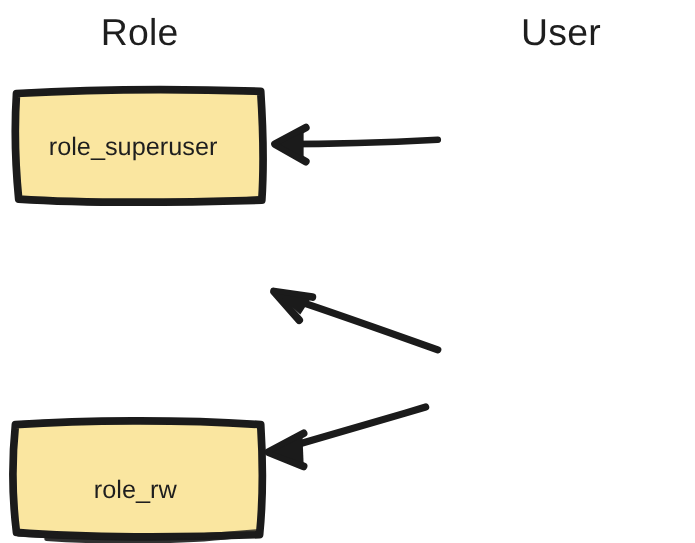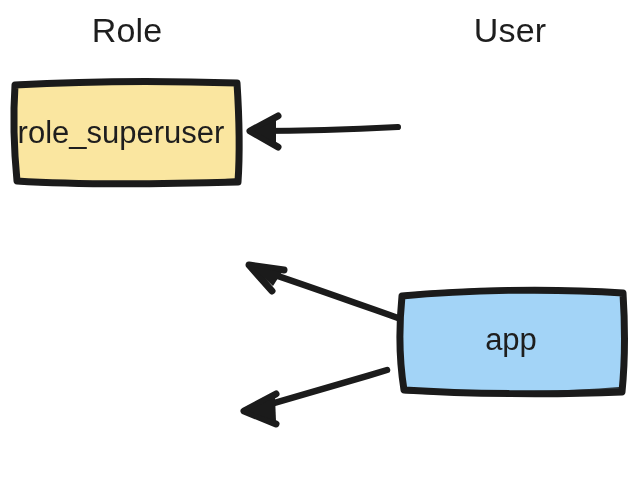--- a/index.html
+++ b/index.html
@@ -40,21 +40,21 @@
   }
   .node-label {
     position: absolute;
     left: 0;
     top: 0;
     width: 100%;
     height: 100%;
     display: flex;
     align-items: center;
     justify-content: center;
-    font-size: 31px;
+    font-size: 23px;
     color: #1e1e1e;
     white-space: nowrap;
     user-select: none;
     pointer-events: none;
   }
 
   
   #node-role-superuser { left: 8px;   top: 74px;  width: 238px; height: 116px; }
   #node-role-migration { left: 6px;   top: 224px; width: 240px; height: 118px; }
   #node-role-rw        { left: 4px;   top: 376px; width: 240px; height: 118px; }
@@ -88,30 +88,31 @@
   <div class="node" id="node-role-superuser">
     <svg width="238" height="116" viewBox="0 0 238 116">
       <path d="M7,11 C60,8 140,6 229,9 C231,40 232,78 230,108 C160,110 70,111 9,107 C6,76 5,42 7,11 Z" fill="#fae6a0" stroke="#1b1b1b" stroke-width="7" stroke-linejoin="round" stroke-linecap="round"></path>
       <path d="M8,10 C70,7 150,6 228,10" fill="none" stroke="#1b1b1b" stroke-width="4" stroke-linecap="round" opacity="0.85"></path>
       <path d="M11,108 C80,112 165,112 229,106" fill="none" stroke="#1b1b1b" stroke-width="4" stroke-linecap="round" opacity="0.8"></path>
     </svg>
     <div class="node-label">role_superuser</div>
   </div>
 
 
+  <div class="node" id="node-role-rw">
+    <svg width="240" height="118" viewBox="0 0 240 118">
+      <path d="M10,10 C72,6 158,5 233,10 C235,42 235,80 232,110 C160,113 74,113 11,108 C7,76 7,40 10,10 Z" fill="#fae6a0" stroke="#1b1b1b" stroke-width="7" stroke-linejoin="round" stroke-linecap="round"></path>
+      <path d="M11,9 C82,5 162,5 232,11" fill="none" stroke="#1b1b1b" stroke-width="4" stroke-linecap="round" opacity="0.85"></path>
+      <path d="M13,110 C86,114 172,113 231,107" fill="none" stroke="#1b1b1b" stroke-width="4" stroke-linecap="round" opacity="0.8"></path>
+      <path d="M38,114 C95,118 165,117 208,112" fill="none" stroke="#1b1b1b" stroke-width="3.5" stroke-linecap="round" opacity="0.9"></path>
+    </svg>
+    <div class="node-label">role_rw</div>
+  </div>
 
 
-  <div class="node" id="node-app">
-    <svg width="234" height="116" viewBox="0 0 234 116">
-      <path d="M8,14 C70,8 156,6 229,11 C231,43 231,80 228,110 C158,113 72,112 10,108 C5,77 5,44 8,14 Z" fill="#a3d4f7" stroke="#1b1b1b" stroke-width="7" stroke-linejoin="round" stroke-linecap="round"></path>
-      <path d="M9,13 C80,7 162,5 228,12" fill="none" stroke="#1b1b1b" stroke-width="4" stroke-linecap="round" opacity="0.85"></path>
-      <path d="M11,109 C86,113 170,112 228,107" fill="none" stroke="#1b1b1b" stroke-width="4.5" stroke-linecap="round" opacity="0.85"></path>
-    </svg>
-    <div class="node-label">app</div>
-  </div>
 
   <svg id="edges" viewBox="0 0 632 494">
 
     <g>
       <path d="M398,127 C360,129 310,131 256,131" fill="none" stroke="#1b1b1b" stroke-width="6" stroke-linecap="round"></path>
       <path d="M278,116 L250,131 L278,147" fill="none" stroke="#1b1b1b" stroke-width="7" stroke-linecap="round" stroke-linejoin="round"></path>
       <path d="M276,120 L254,131 L276,143 Z" fill="#1b1b1b"></path>
     </g>
 
     <g>

